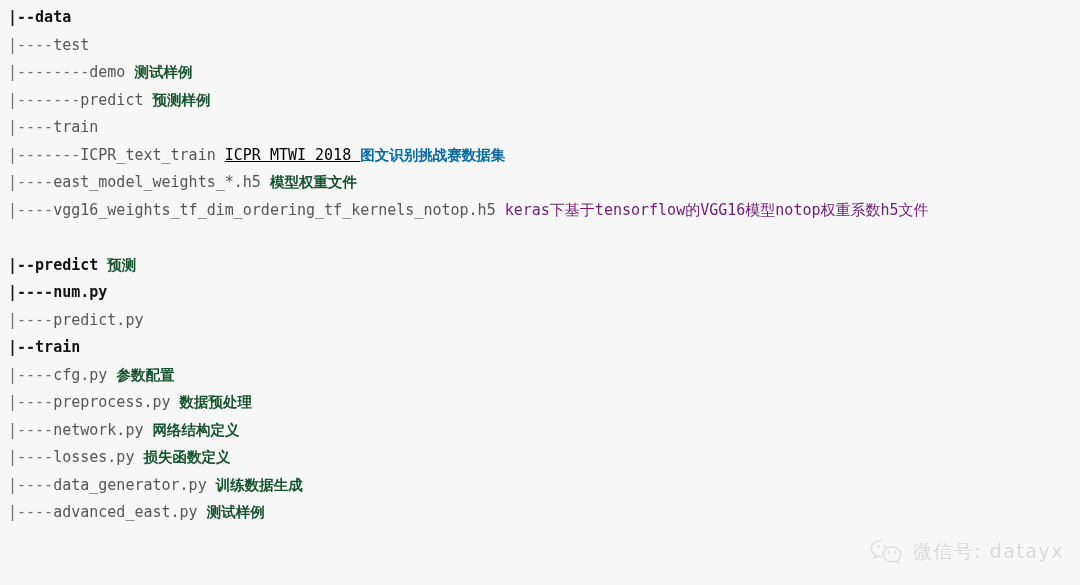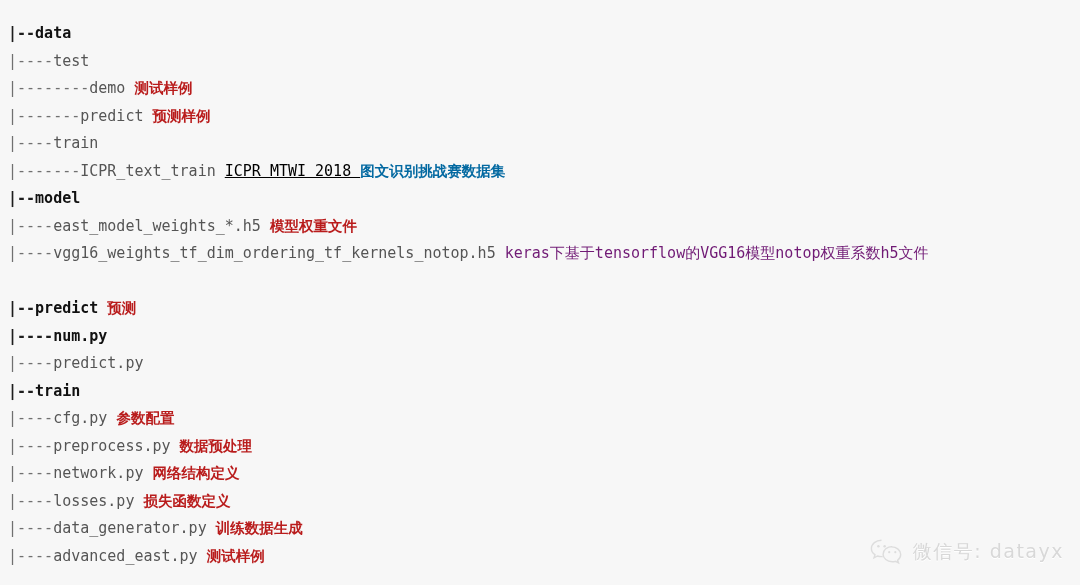--- a/index.html
+++ b/index.html
@@ -14,21 +14,21 @@
     font-family: "DejaVu Sans Mono", "Liberation Mono", monospace;
     overflow: hidden;
     position: relative;
   }
 
   #tree {
     position: absolute;
     left: 0;
     top: 0;
     width: 1080px;
-    padding: 20px 0 0 8px;
+    padding: 4px 0 0 8px;
     box-sizing: border-box;
   }
 
   .tree-line {
     height: 27.5px;
     line-height: 27.5px;
     white-space: pre;
     font-size: 15px;
     color: #5a5a5a;
     letter-spacing: 0px;
@@ -53,21 +53,21 @@
     color: #555555;
     font-family: "DejaVu Sans Mono", "Liberation Mono", monospace;
   }
   .tree-line.bold .name {
     color: #111111;
     font-weight: bold;
   }
 
   
   .desc {
-    color: #b91c1c;
+    color: #14532d;
     font-weight: bold;
     font-family: "DejaVu Sans", "Liberation Sans", sans-serif;
     font-size: 14.5px;
   }
   .desc.mono {
     font-family: "DejaVu Sans Mono", "Liberation Mono", monospace;
     font-size: 15px;
     font-weight: normal;
     color: #701a75;
   }
@@ -113,21 +113,20 @@
 </head>
 <body>
 
 <div id="tree">
     <div class="tree-line bold"><span class="prefix">|--</span><span class="name">data</span></div>
     <div class="tree-line"><span class="prefix">|----</span><span class="name">test</span></div>
     <div class="tree-line"><span class="prefix">|--------</span><span class="name">demo</span><span> </span><span class="desc">测试样例</span></div>
     <div class="tree-line"><span class="prefix">|-------</span><span class="name">predict</span><span> </span><span class="desc">预测样例</span></div>
     <div class="tree-line"><span class="prefix">|----</span><span class="name">train</span></div>
     <div class="tree-line"><span class="prefix">|-------</span><span class="name">ICPR_text_train</span><span> </span><span class="desc link">ICPR MTWI 2018 </span><span class="desc-cn-bold">图文识别挑战赛数据集</span></div>
-    <div class="tree-line bold"><span class="prefix">|--</span><span class="name">model</span></div>
     <div class="tree-line"><span class="prefix">|----</span><span class="name">east_model_weights_*.h5</span><span> </span><span class="desc">模型权重文件</span></div>
     <div class="tree-line"><span class="prefix">|----</span><span class="name">vgg16_weights_tf_dim_ordering_tf_kernels_notop.h5</span><span> </span><span class="desc mono">keras下基于tensorflow的VGG16模型notop权重系数h5文件</span></div>
     <div class="tree-line blank"></div>
     <div class="tree-line bold"><span class="prefix">|--</span><span class="name">predict</span><span> </span><span class="desc">预测</span></div>
     <div class="tree-line bold"><span class="prefix">|----</span><span class="name">num.py</span></div>
     <div class="tree-line"><span class="prefix">|----</span><span class="name">predict.py</span></div>
     <div class="tree-line bold"><span class="prefix">|--</span><span class="name">train</span></div>
     <div class="tree-line"><span class="prefix">|----</span><span class="name">cfg.py</span><span> </span><span class="desc">参数配置</span></div>
     <div class="tree-line"><span class="prefix">|----</span><span class="name">preprocess.py</span><span> </span><span class="desc">数据预处理</span></div>
     <div class="tree-line"><span class="prefix">|----</span><span class="name">network.py</span><span> </span><span class="desc">网络结构定义</span></div>

